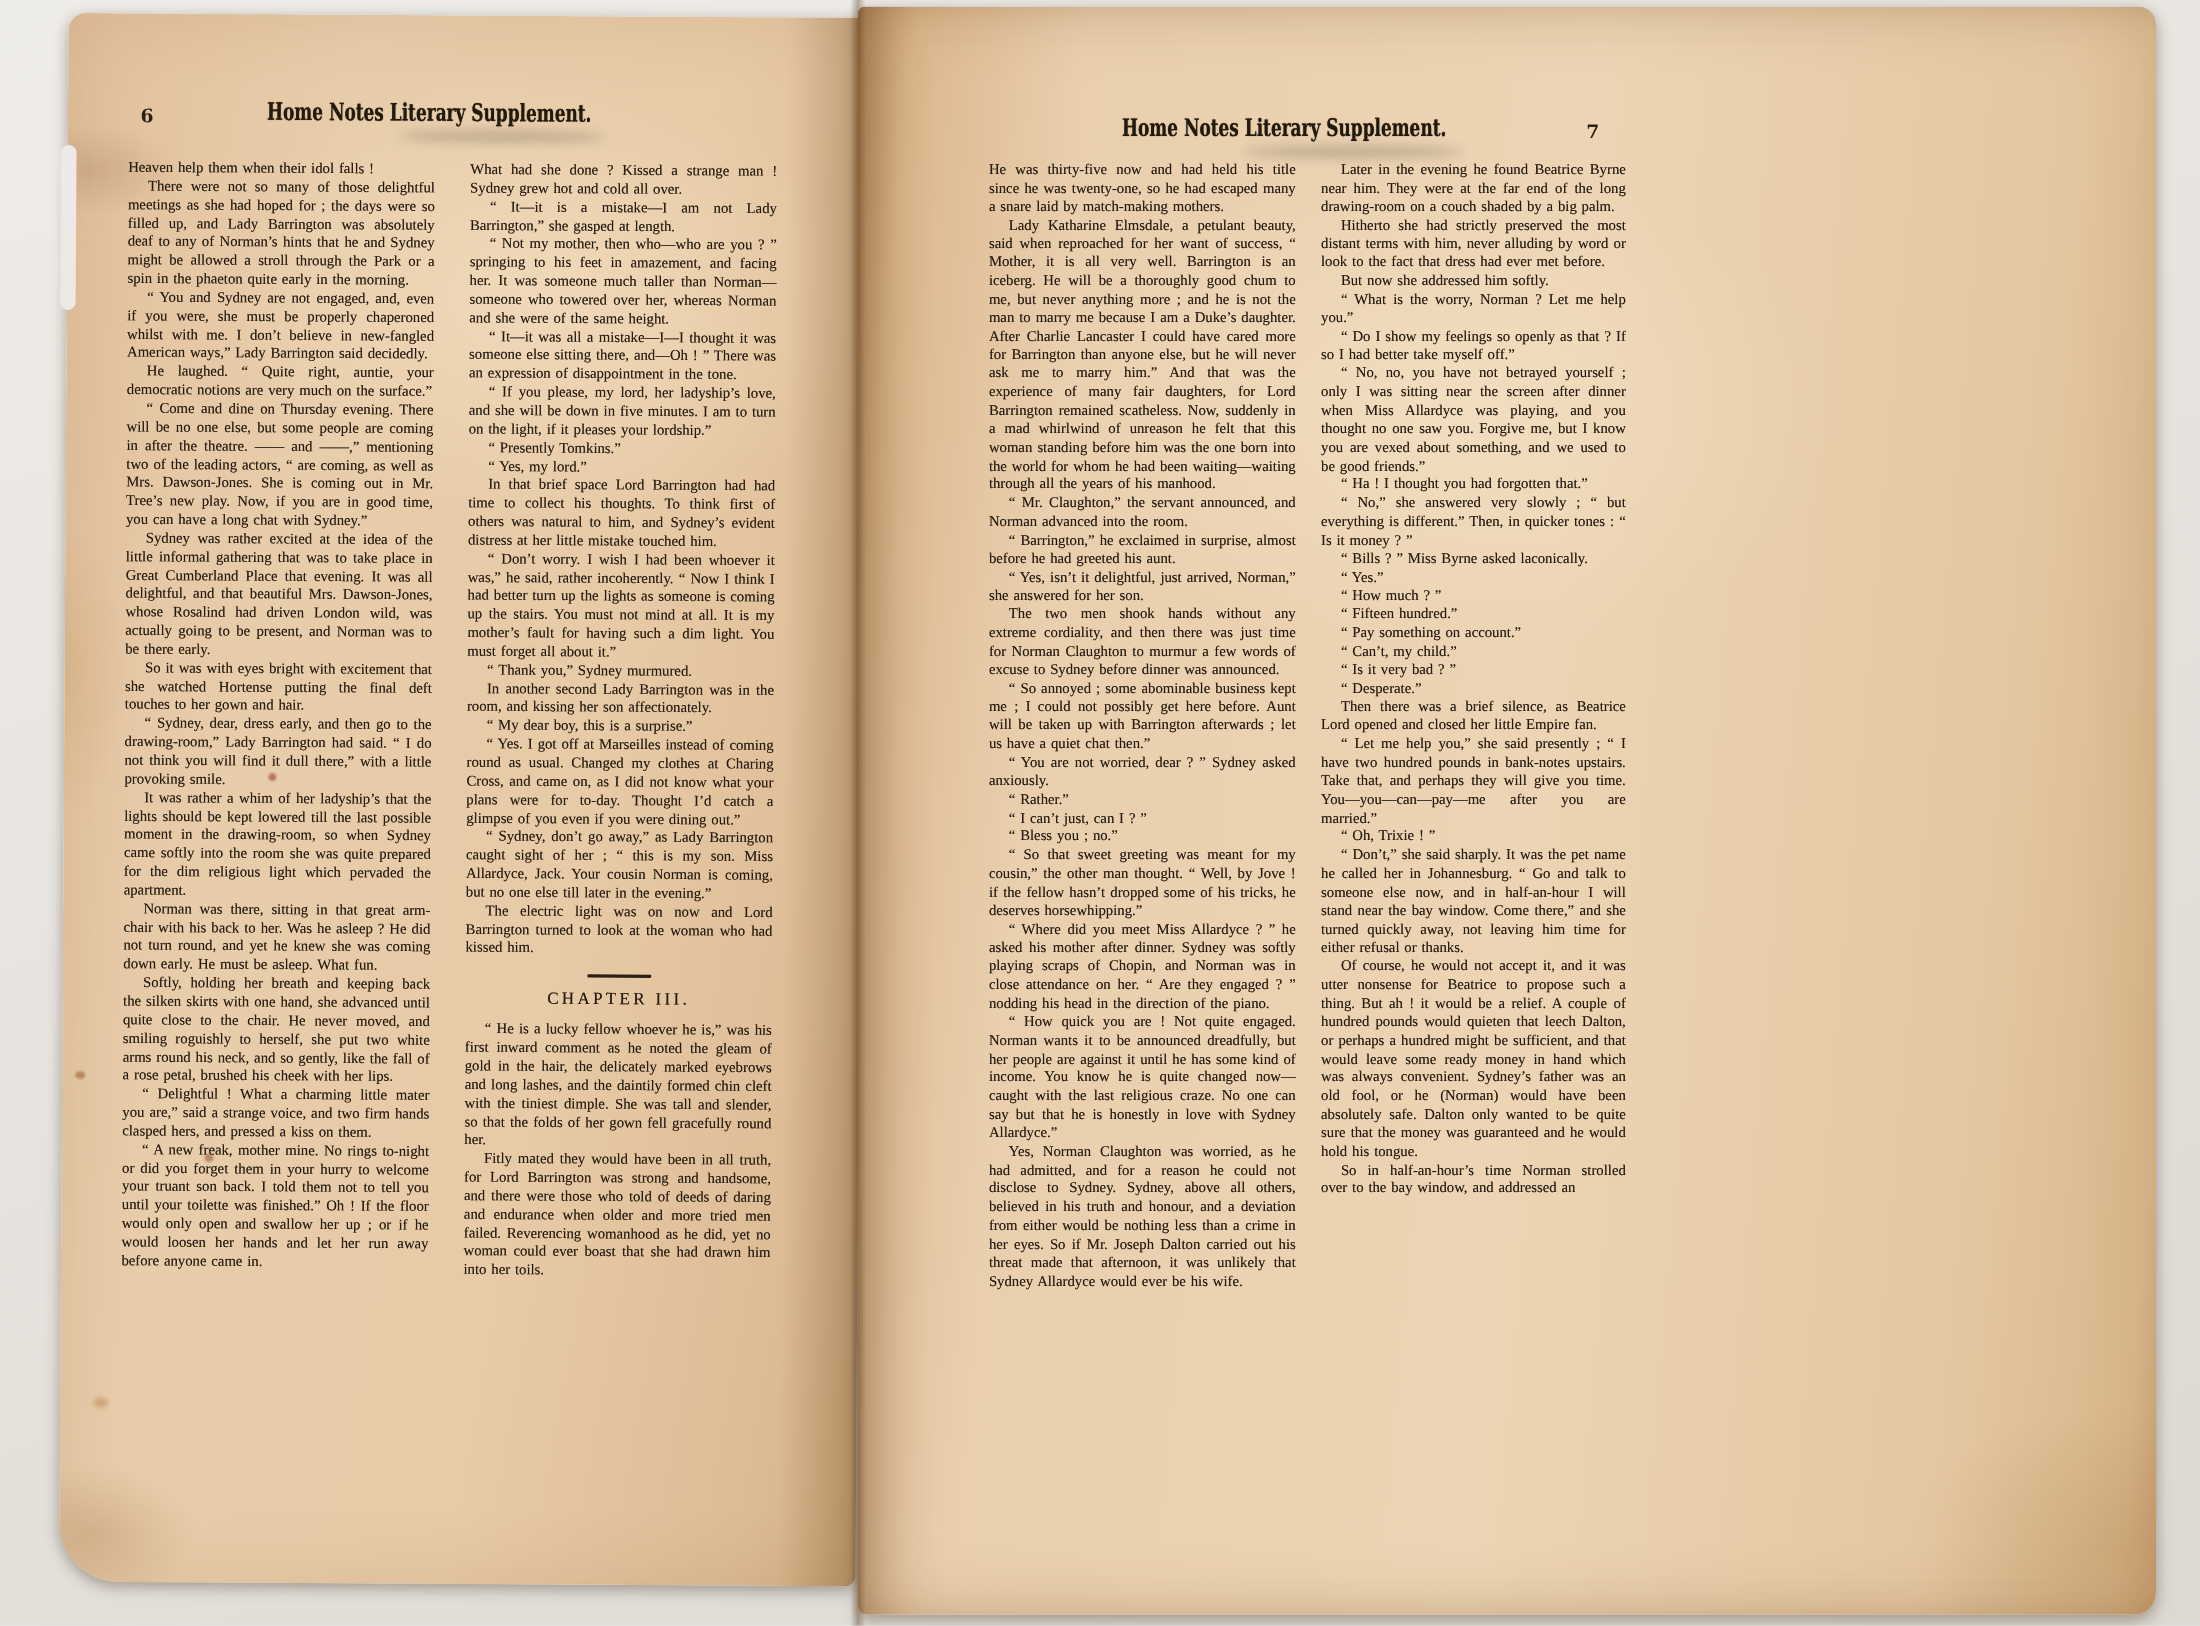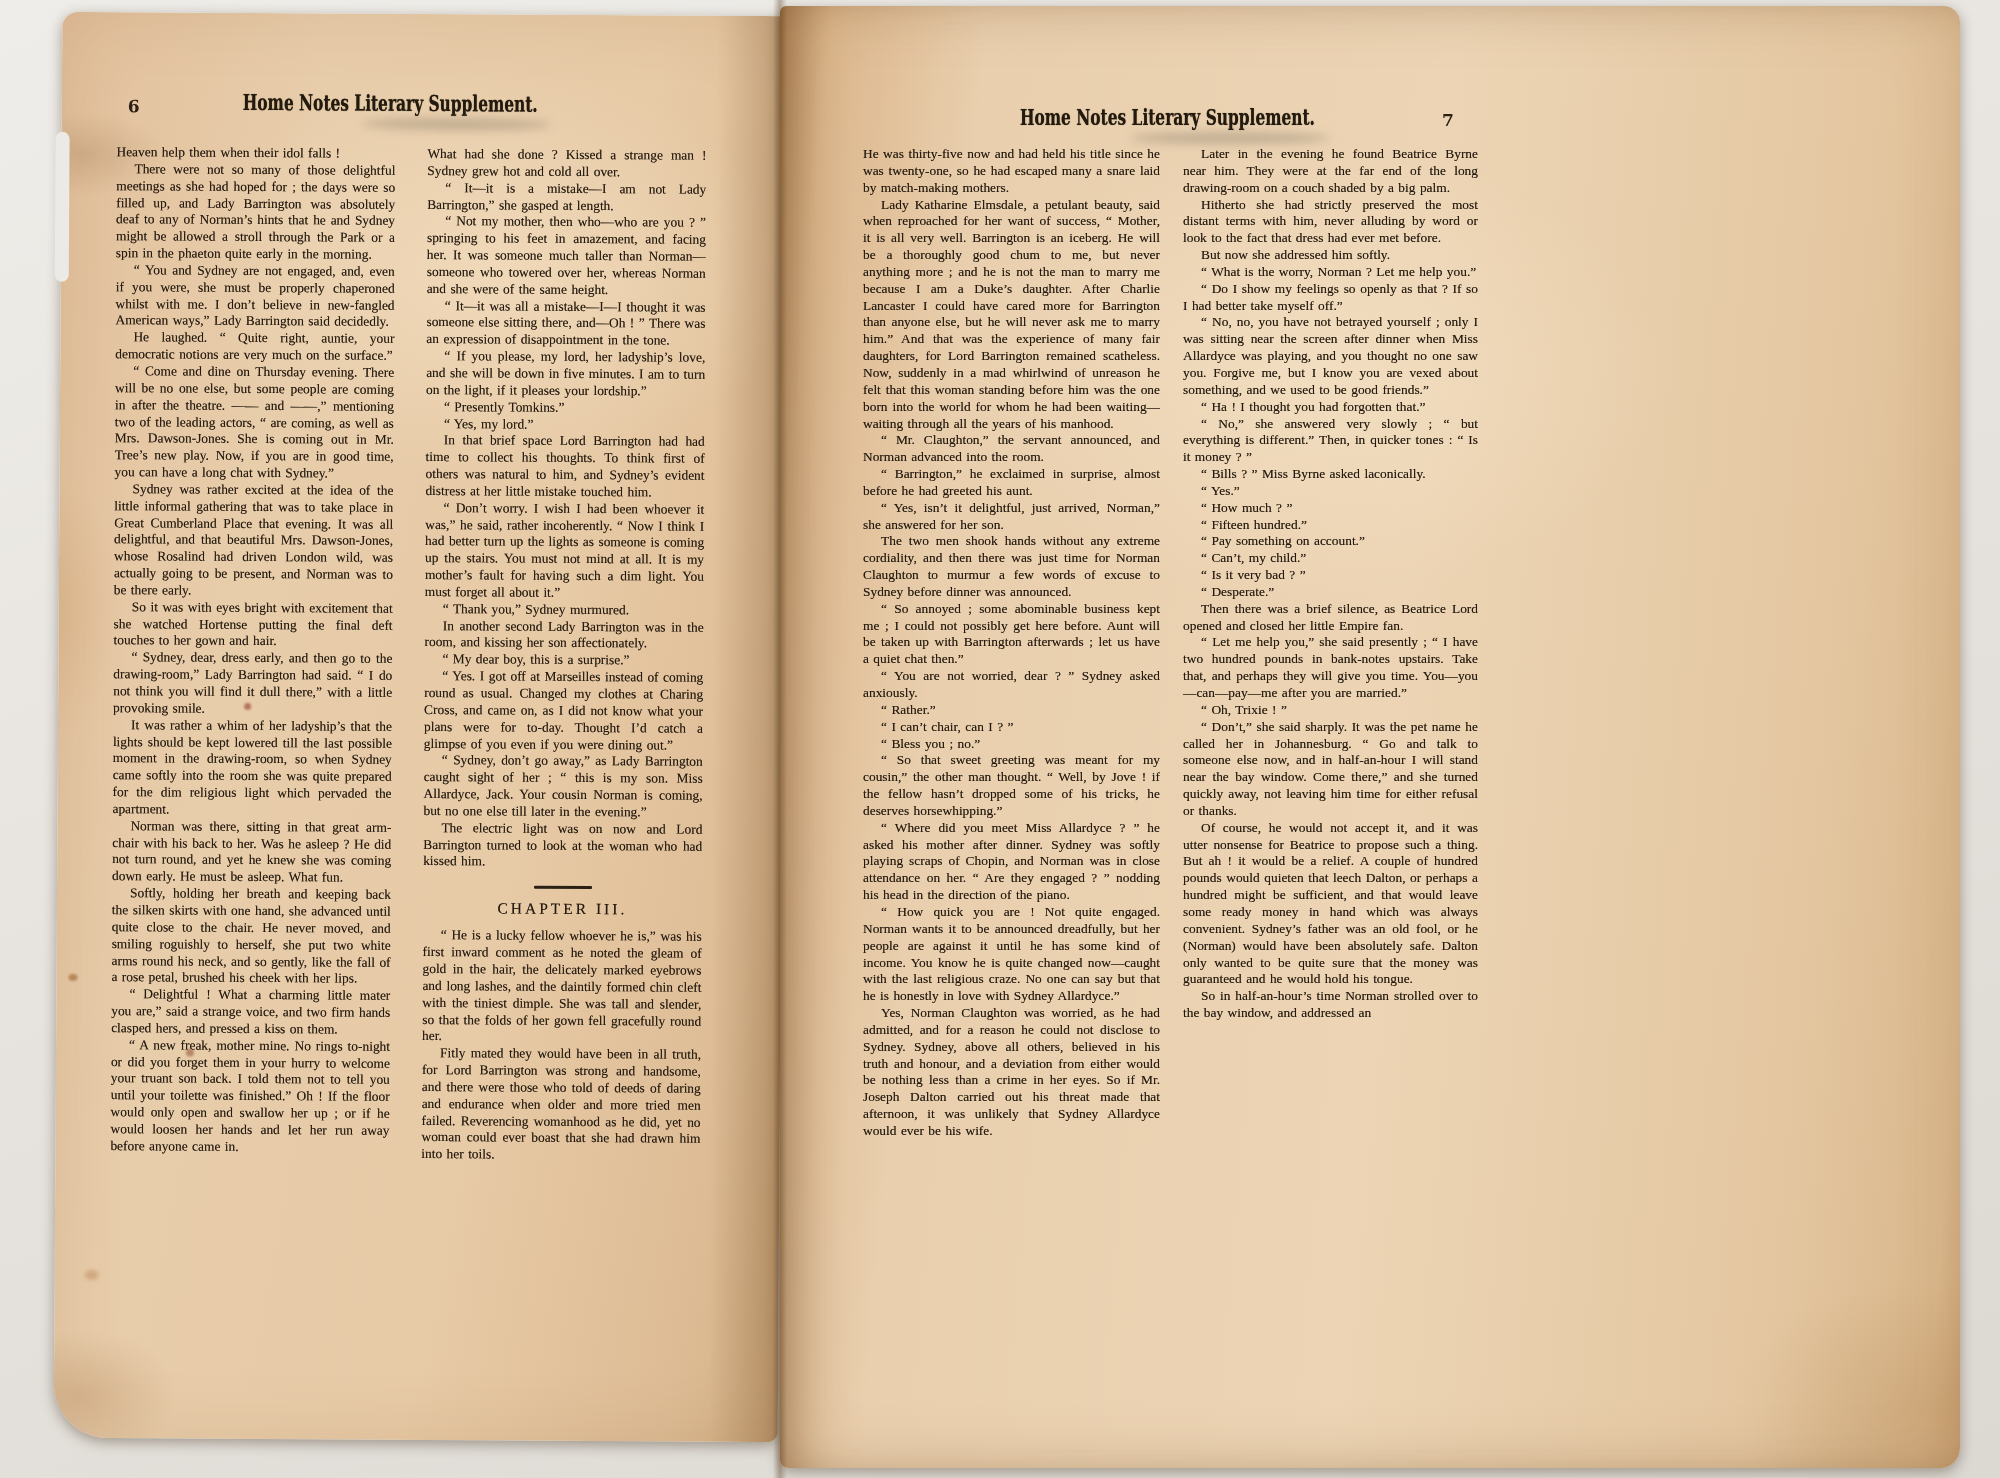--- a/index.html
+++ b/index.html
@@ -140,31 +140,31 @@
     <div class="stain stain-b"></div>
     <div class="stain stain-c"></div>
     <div class="stain stain-d"></div>
   </div>
 
   <div class="page page-right">
     <span class="header-title" style="left:240px;top:98px;">Home Notes Literary Supplement.</span>
     <div class="header-smudge" style="left:350px;top:126px;width:200px;height:12px;"></div>
     <span class="page-num" style="left:662px;top:104px;">7</span>
     <div class="columns" style="left:83px;top:140px;width:615px;gap:23px;">
-      <div class="col" style="width:297px;">
+      <div class="col" style="width:297px;margin-left:36px;">
           <p class="noindent">He was thirty-five now and had held his title since he was twenty-one, so he had escaped many a snare laid by match-making mothers.</p>
           <p>Lady Katharine Elmsdale, a petulant beauty, said when reproached for her want of success, “ Mother, it is all very well.  Barrington is an iceberg.  He will be a thoroughly good chum to me, but never anything more ;  and he is not the man to marry me because I am a Duke’s daughter.  After Charlie Lancaster I could have cared more for Barrington than anyone else, but he will never ask me to marry him.”  And that was the experience of many fair daughters, for Lord Barrington remained scatheless.  Now, suddenly in a mad whirlwind of unreason he felt that this woman standing before him was the one born into the world for whom he had been waiting—waiting through all the years of his manhood.</p>
           <p>“ Mr. Claughton,” the servant announced, and Norman advanced into the room.</p>
           <p>“ Barrington,” he exclaimed in surprise, almost before he had greeted his aunt.</p>
           <p>“ Yes, isn’t it delightful, just arrived, Norman,” she answered for her son.</p>
           <p>The two men shook hands without any extreme cordiality, and then there was just time for Norman Claughton to murmur a few words of excuse to Sydney before dinner was announced.</p>
           <p>“ So annoyed ;  some abominable business kept me ;  I could not possibly get here before. Aunt will be taken up with Barrington afterwards ;  let us have a quiet chat then.”</p>
           <p>“ You are not worried, dear ? ” Sydney asked anxiously.</p>
           <p>“ Rather.”</p>
-          <p>“ I can’t chair, can I ? ”</p>
+          <p>“ I can’t just, can I ? ”</p>
           <p>“ Bless you ;  no.”</p>
           <p>“ So that sweet greeting was meant for my cousin,” the other man thought.  “ Well, by Jove !  if the fellow hasn’t dropped some of his tricks, he deserves horsewhipping.”</p>
           <p>“ Where did you meet Miss Allardyce ? ”  he asked his mother after dinner.  Sydney was softly playing scraps of Chopin, and Norman was in close attendance on her.  “ Are they engaged ? ” nodding his head in the direction of the piano.</p>
           <p>“ How quick you are !   Not quite engaged. Norman wants it to be announced dreadfully, but her people are against it until he has some kind of income.  You know he is quite changed now—caught with the last religious craze.  No one can say but that he is honestly in love with Sydney Allardyce.”</p>
           <p>Yes, Norman Claughton was worried, as he had admitted, and for a reason he could not disclose to Sydney.  Sydney, above all others, believed in his truth and honour, and a deviation from either would be nothing less than a crime in her eyes.  So if Mr. Joseph Dalton carried out his threat made that afternoon, it was unlikely that Sydney Allardyce would ever be his wife.</p>
         </div>
       <div class="col" style="width:295px;">
           <p>Later in the evening he found Beatrice Byrne near him.  They were at the far end of the long drawing-room on a couch shaded by a big palm.</p>
           <p>Hitherto she had strictly preserved the most distant terms with him, never alluding by word or look to the fact that dress had ever met before.</p>
           <p>But now she addressed him softly.</p>

